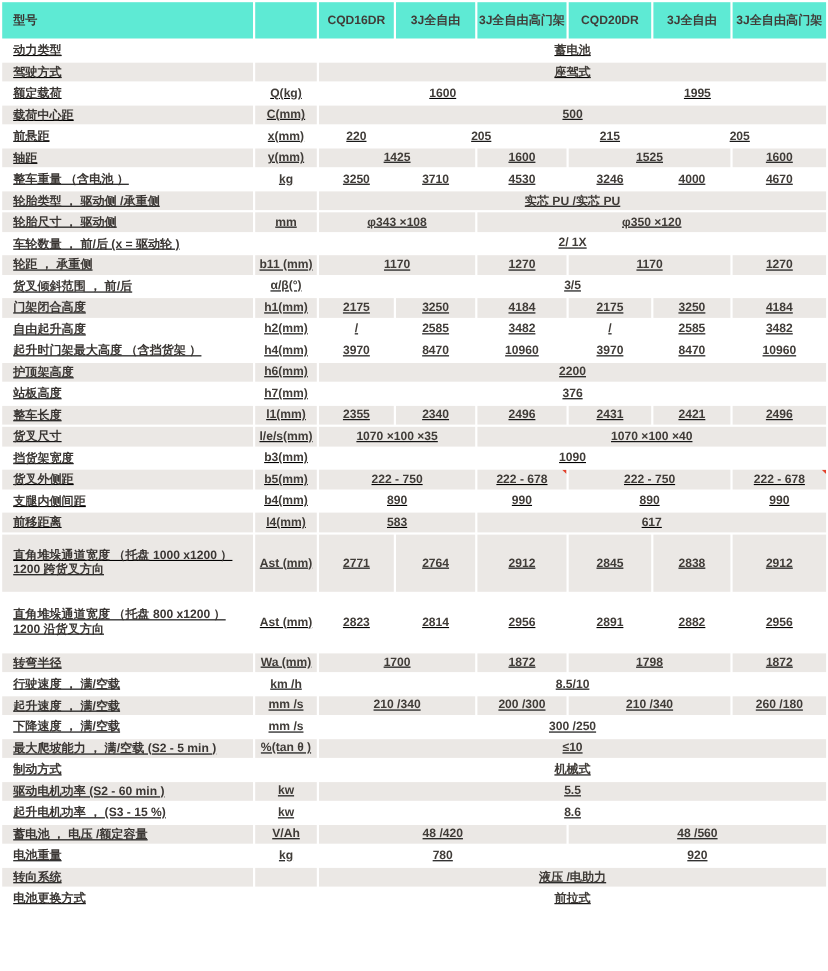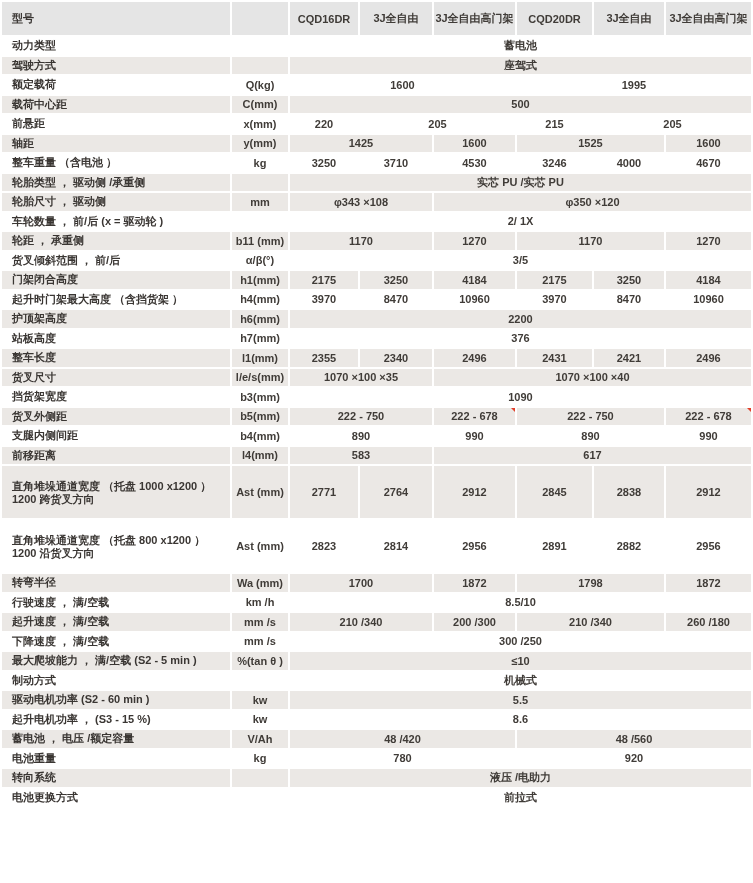--- a/index.html
+++ b/index.html
@@ -1,23 +1,23 @@
 <!DOCTYPE html>
 <html><head>
 <meta charset="utf-8">
 <style>
   html,body{margin:0;padding:0;background:#fff;}
   body{width:753px;height:883px;font-family:"Liberation Sans","DejaVu Sans",sans-serif;}
   table{border-collapse:separate;border-spacing:2px;width:753px;table-layout:fixed;}
   td{font-size:11px;vertical-align:middle;padding:0;overflow:hidden;white-space:nowrap;position:relative;}
   td.label{text-align:left;padding-left:10px;font-weight:700;color:#3a3633;}
   td.unit,td.val{text-align:center;font-weight:600;color:#403c38;}
-  thead td{background:#e5e5e5;font-weight:700;color:#37322e;}
+  thead td{background:#5eead4;font-weight:700;color:#37322e;}
   thead tr{height:33px;}
-  tbody tr{height:17.5px;}
+  tbody tr{height:17.5px;text-decoration:underline;}
   tbody tr.tall{height:52px;}
   tbody tr.shade td{background:#ebe8e5;}
   tbody tr.plain td{background:#ffffff;}
   tr.tall td.label{white-space:normal;line-height:13px;padding-top:1px;}
   .corner-marker{position:absolute;top:0;right:0;width:0;height:0;
     border-top:4px solid #e2402b;border-left:4px solid transparent;}
   .l2{display:block;}
 </style>
 </head>
 <body>
@@ -126,20 +126,30 @@
         <td class="label">门架闭合高度</td>
         <td class="unit">h1(mm)</td>
         <td class="val" colspan="1">2175</td>
         <td class="val" colspan="1">3250</td>
         <td class="val" colspan="1">4184</td>
         <td class="val" colspan="1">2175</td>
         <td class="val" colspan="1">3250</td>
         <td class="val" colspan="1">4184</td>
       </tr>
       <tr class="plain">
+        <td class="label">自由起升高度</td>
+        <td class="unit">h2(mm)</td>
+        <td class="val" colspan="1">/</td>
+        <td class="val" colspan="1">2585</td>
+        <td class="val" colspan="1">3482</td>
+        <td class="val" colspan="1">/</td>
+        <td class="val" colspan="1">2585</td>
+        <td class="val" colspan="1">3482</td>
+      </tr>
+      <tr class="plain">
         <td class="label">起升时门架最大高度 （含挡货架 ）</td>
         <td class="unit">h4(mm)</td>
         <td class="val" colspan="1">3970</td>
         <td class="val" colspan="1">8470</td>
         <td class="val" colspan="1">10960</td>
         <td class="val" colspan="1">3970</td>
         <td class="val" colspan="1">8470</td>
         <td class="val" colspan="1">10960</td>
       </tr>
       <tr class="shade">

